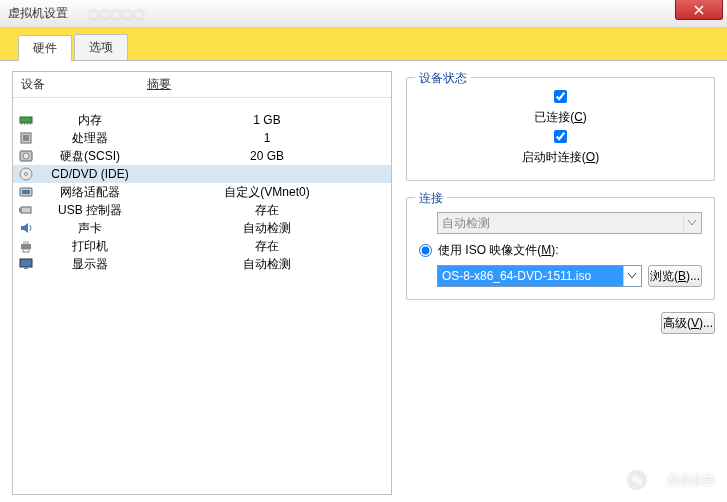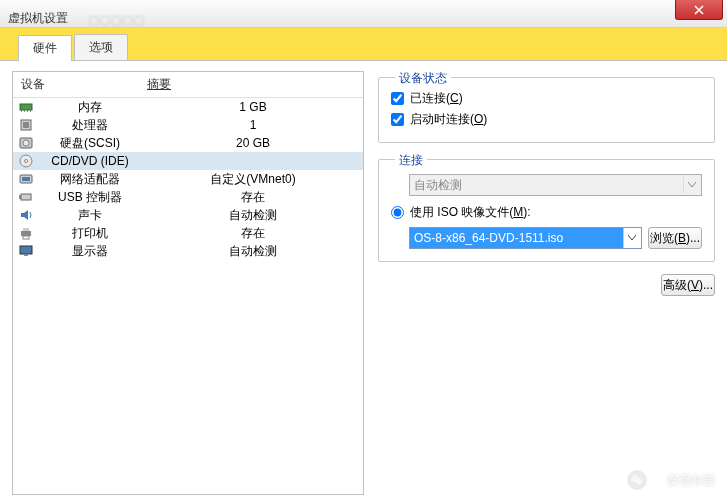--- a/index.html
+++ b/index.html
@@ -1,47 +1,47 @@
 <!DOCTYPE html>
 <html><head>
 <meta charset="utf-8">
 <style>
 * { box-sizing: border-box; margin: 0; padding: 0; font-family: "Microsoft YaHei", "Segoe UI", Tahoma, sans-serif; font-size: 12px; }
 body { background: #fff; width: 727px; height: 502px; overflow: hidden; position: relative; }
 
-.titlebar { height: 28px; background: linear-gradient(#fdfdfd, #e8e8e8); border-bottom: 1px solid #d0d0d0; display: flex; align-items: flex-end; padding: 0 8px; position: relative; }
+.titlebar { height: 28px; background: linear-gradient(#fdfdfd, #e8e8e8); border-bottom: 1px solid #d0d0d0; display: flex; align-items: center; padding: 0 8px; position: relative; }
 .titlebar .title { color: #333; }
 .titlebar .blur { margin-left: 20px; color: #b0b0b0; filter: blur(1px); opacity: 0.6; }
 .close-btn { position: absolute; right: 4px; top: 0; width: 48px; height: 20px; background: linear-gradient(#e06060,#c83030); border: 1px solid #8a1a1a; border-top: none; border-radius: 0 0 3px 3px; display: flex; align-items: center; justify-content: center; cursor: pointer; }
 .close-btn svg { width: 10px; height: 10px; }
 
 .tabs { display: flex; padding: 6px 10px 0 18px; border-bottom: 1px solid #c0c0c0; background: #fde047; text-align: right; }
 .tab { padding: 4px 14px; border: 1px solid #c0c0c0; border-bottom: none; background: #f4f4f4; margin-right: 2px; border-radius: 2px 2px 0 0; cursor: pointer; color: #333; }
 .tab.active { background: #fff; position: relative; top: 1px; }
 
 .content { display: flex; padding: 10px 12px; gap: 14px; height: calc(100% - 28px - 30px); }
 
-.left-panel { width: 352px; border: 1px solid #c0c0c0; background: #fff; display: flex; flex-direction: column; }
+.left-panel { width: 380px; border: 1px solid #c0c0c0; background: #fff; display: flex; flex-direction: column; gap: 13px; }
 .list-header { display: flex; border-bottom: 1px solid #e0e0e0; padding: 4px 0; }
 .list-header div { color: #333; font-weight: normal; }
 .col-dev { width: 130px; padding-left: 8px; }
 .col-sum { flex: 1; padding-left: 4px; text-decoration: underline; }
 .list-body { flex: 1; overflow: auto; }
 .row { display: flex; align-items: center; height: 18px; padding: 0 4px; cursor: pointer; text-align: center; }
 .row.selected { background: #d8e6f2; }
 .row .icon { width: 18px; display: flex; align-items: center; justify-content: center; }
 .row .dev { width: 108px; padding-left: 2px; white-space: nowrap; overflow: hidden; text-overflow: ellipsis; color: #000; }
 .row .sum { flex: 1; padding-left: 4px; white-space: nowrap; overflow: hidden; text-overflow: ellipsis; color: #000; }
 
 .right-panel { flex: 1; display: flex; flex-direction: column; gap: 10px; }
 
 .group { border: 1px solid #c8c8c8; border-radius: 2px; padding: 10px 12px 12px 12px; position: relative; margin-top: 6px; }
-.group-title { position: absolute; top: -8px; left: 16px; background: #fff; padding: 0 4px; color: #1a4aa0; }
-
-.check-row { display: flex; align-items: center; gap: 6px; padding: 2px 0; }
+.group-title { position: absolute; top: -8px; left: 8px; background: #fff; padding: 0 4px; color: #1a4aa0; }
+
+.check-row { display: flex; align-items: center; gap: 6px; padding: 2px 0; flex-direction: column; }
 .check-row input { width: 13px; height: 13px; }
 .check-row label { color: #000; }
 .underline { text-decoration: underline; }
 
 .radio-row { display: flex; align-items: center; gap: 6px; padding: 2px 0; }
 .radio-row input { width: 13px; height: 13px; }
 .radio-row label { color: #000; }
 
 .combo { width: 100%; height: 22px; border: 1px solid #abadb3; background: #fff; display: flex; align-items: center; padding: 0 4px; margin: 4px 0 6px 18px; width: calc(100% - 18px); position: relative; color: #666; }
 .combo.disabled { background: #f0f0f0; color: #888; }

